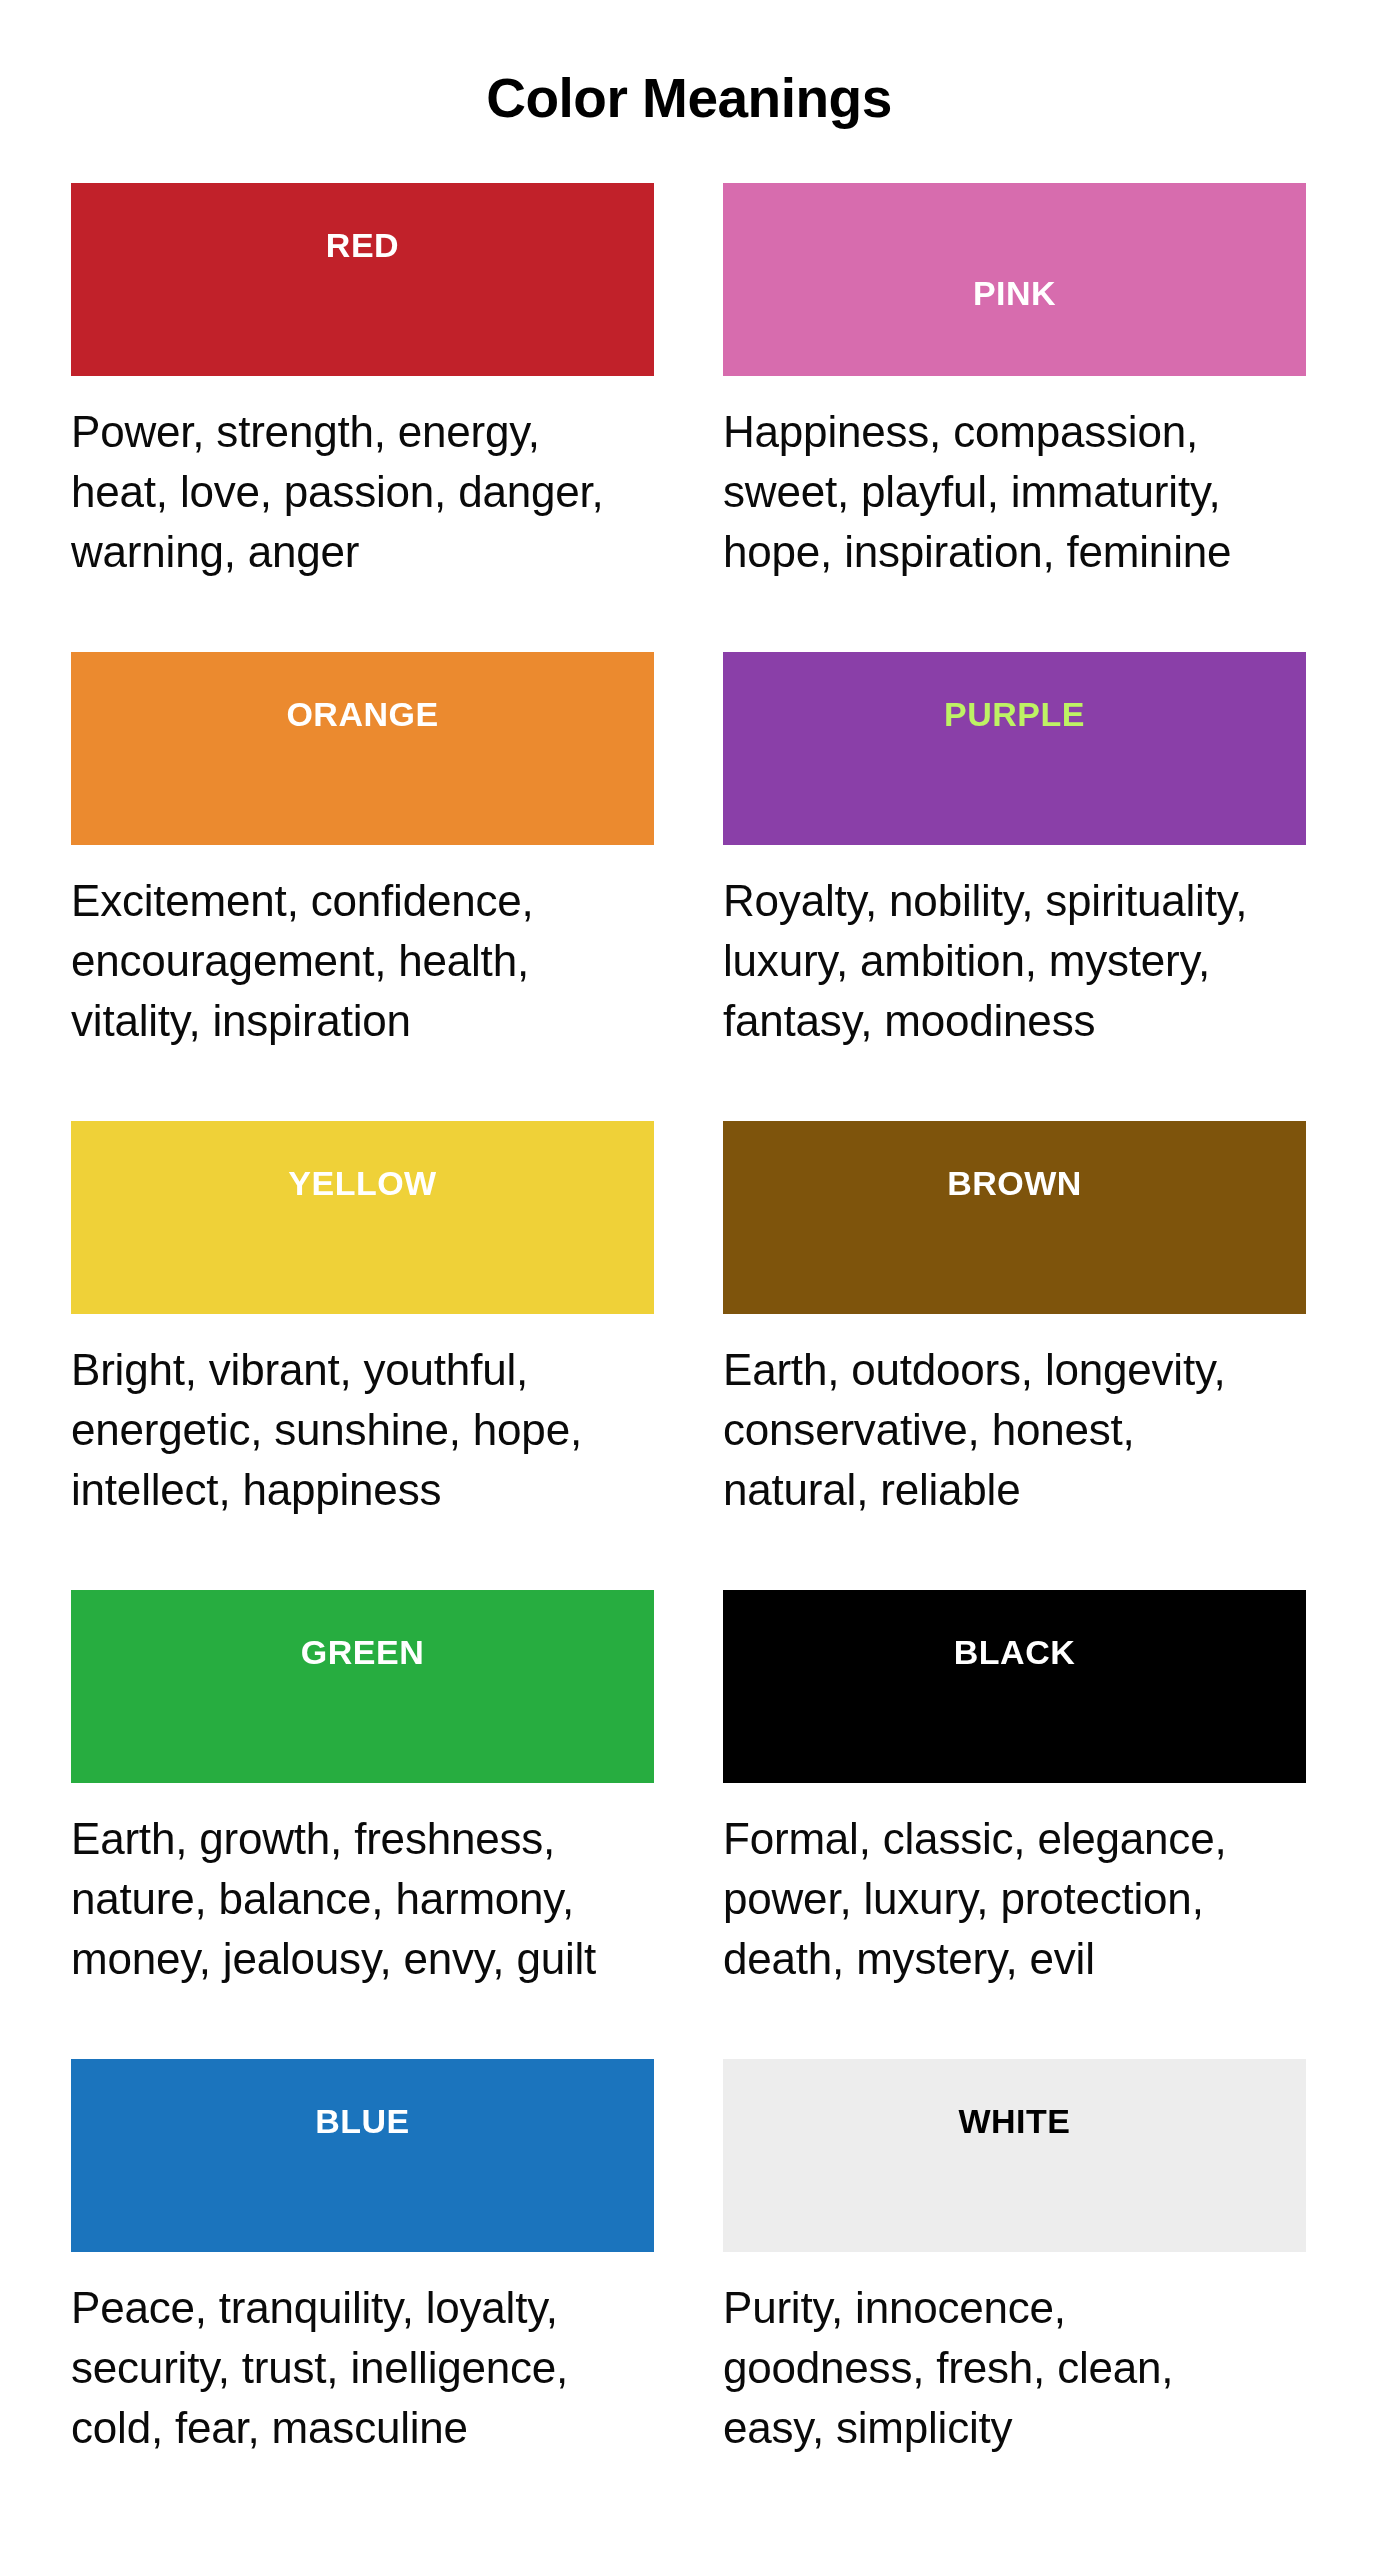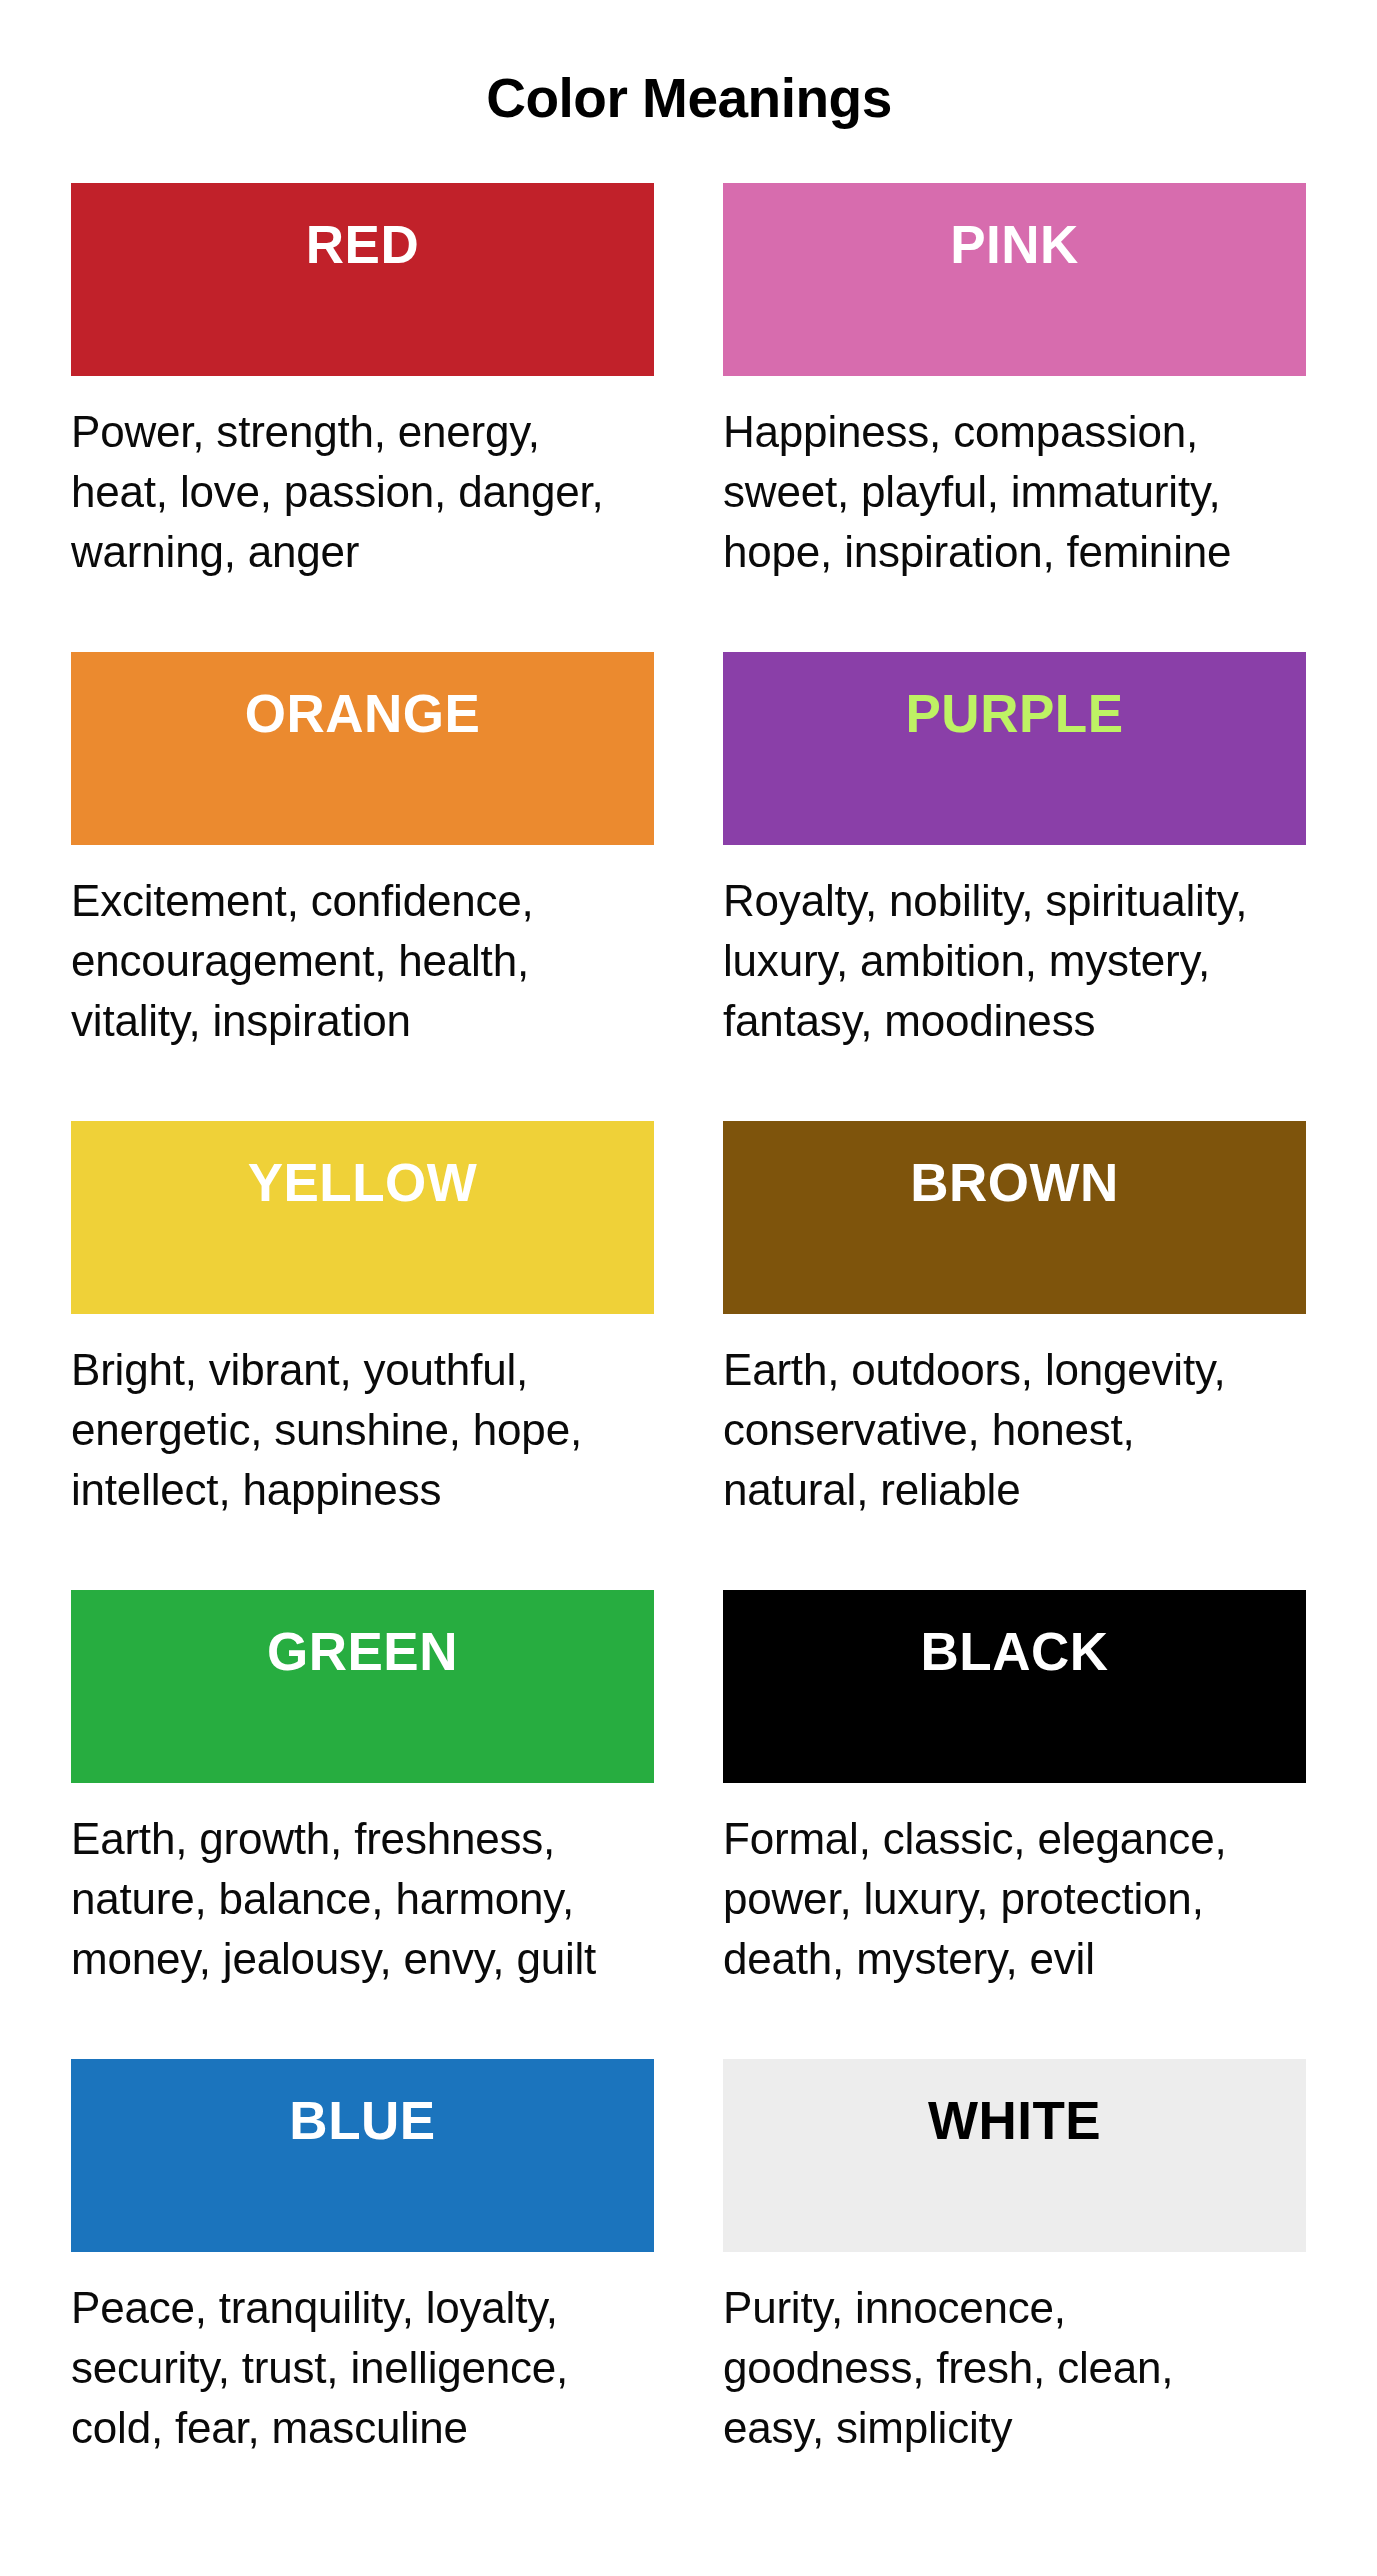--- a/index.html
+++ b/index.html
@@ -60,21 +60,21 @@
   }
 
   .swatch-label {
     position: absolute;
     top: 0;
     left: 0;
     right: 0;
     height: 124px;
     line-height: 124px;
     text-align: center;
-    font-size: 53px;
+    font-size: 34px;
     font-weight: bold;
     letter-spacing: 0.5px;
     white-space: nowrap;
   }
 
   .desc {
     margin-top: 25.6px;
     font-size: 44px;
     line-height: 60px;
     color: #0a0a0a;
@@ -96,21 +96,21 @@
       <div class="swatch" style="background-color: rgb(193, 33, 42);">
         <div class="swatch-label" style="color: rgb(255, 255, 255);">RED</div>
       </div>
       <div class="desc">Power, strength, energy,
 heat, love, passion, danger,
 warning, anger</div>
     </div>
 
     <div class="cell">
       <div class="swatch" style="background-color: rgb(215, 108, 174);">
-        <div class="swatch-label" style="color: rgb(255, 255, 255);">PINK</div>
+        <div class="swatch-label" style="color: rgb(255, 255, 255); margin-top: 48px;">PINK</div>
       </div>
       <div class="desc">Happiness, compassion,
 sweet, playful, immaturity,
 hope, inspiration, feminine</div>
     </div>
 
     <div class="cell">
       <div class="swatch" style="background-color: rgb(235, 138, 47);">
         <div class="swatch-label" style="color: rgb(255, 255, 255);">ORANGE</div>
       </div>

